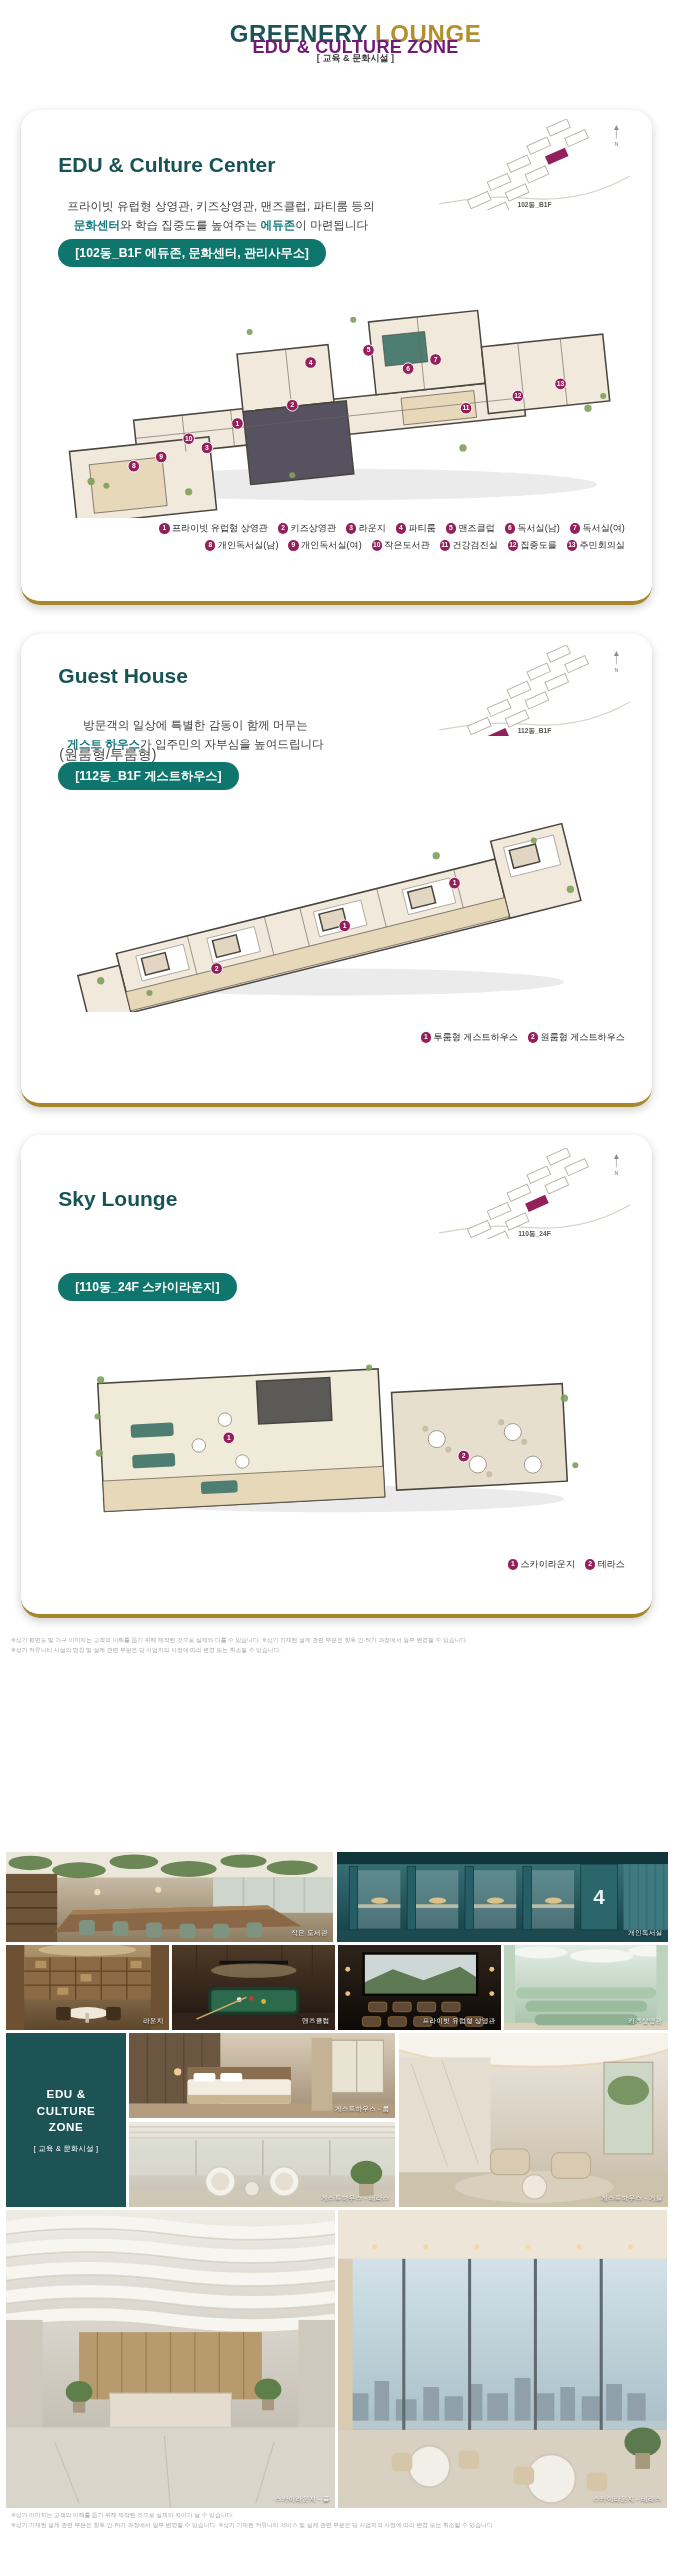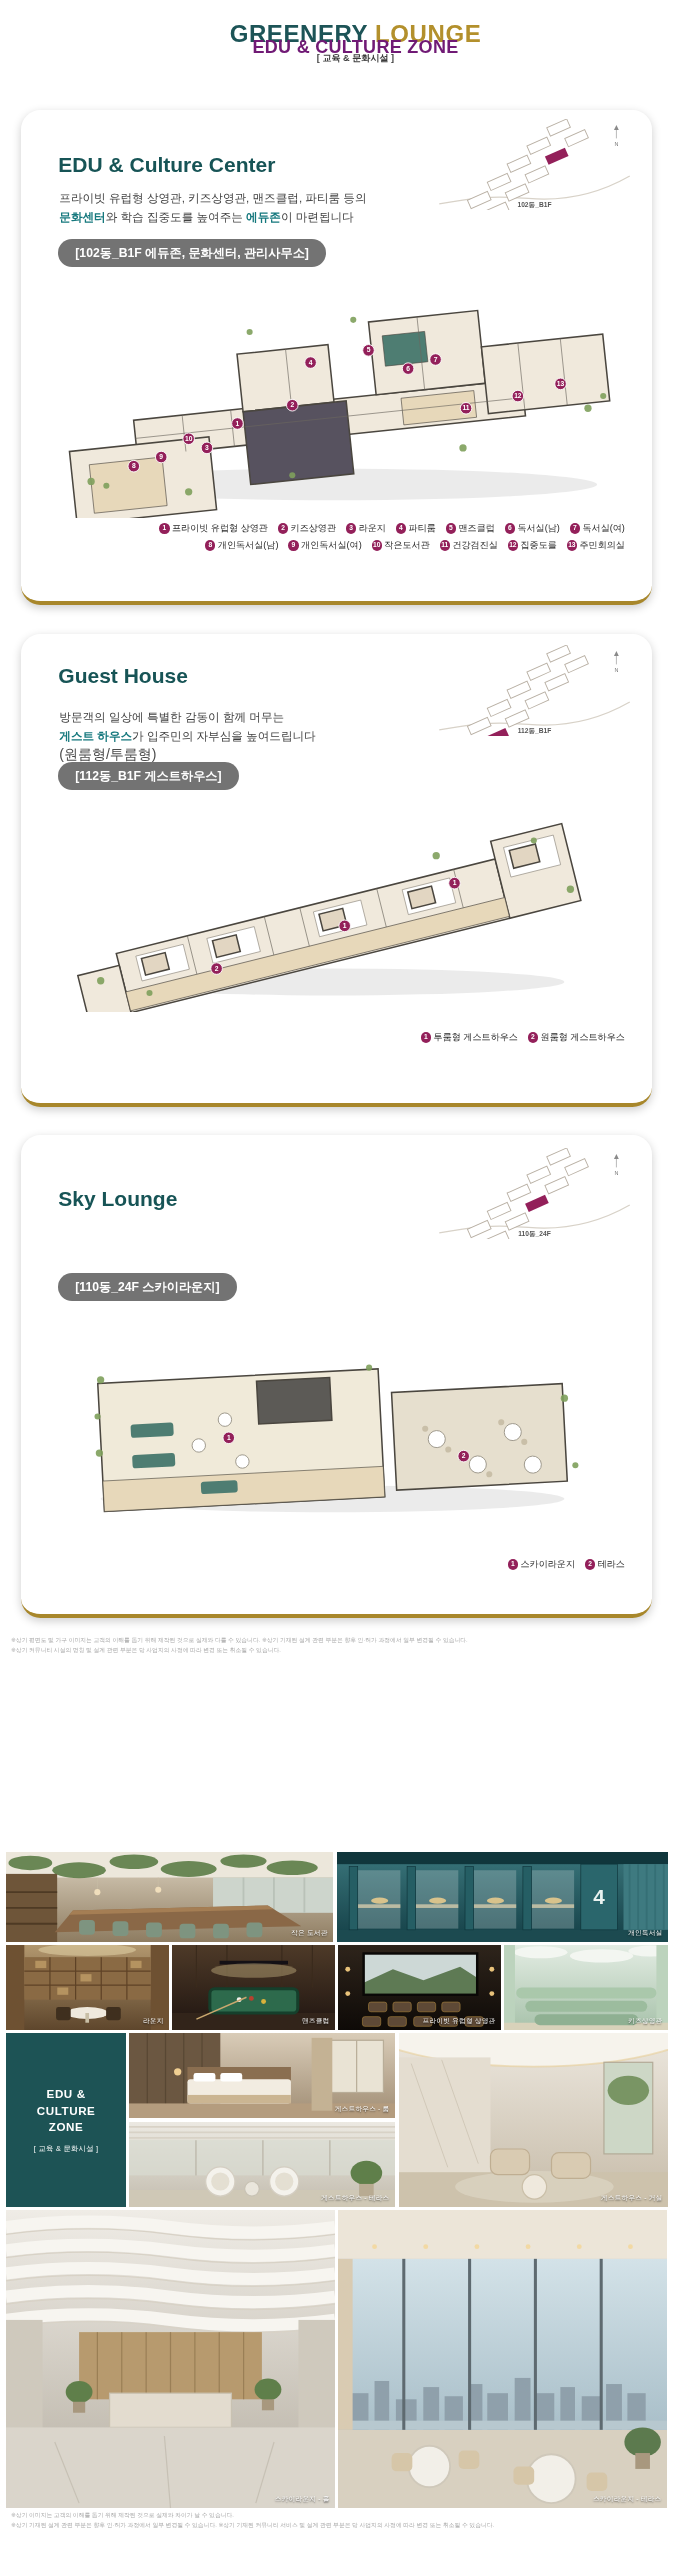--- a/index.html
+++ b/index.html
@@ -15,24 +15,24 @@
   .hdr-sub-kr{position:absolute;top:52px;left:0;width:100%;text-align:center;
               font-size:9.1px;font-weight:600;color:#3c3c3c;}
 
   
   .card{position:absolute;left:21.3px;width:631px;background:#fff;border-radius:19.5px;
         box-shadow:0 3px 9.8px rgba(0,0,0,.20);border-bottom:4.9px solid #a8872b;}
   #card1{top:110px;height:491px;}
   #card2{top:634px;height:469px;}
   #card3{top:1135px;height:479px;}
   .card-title{position:absolute;left:37px;font-size:21px;font-weight:800;color:#175456;margin:0;}
-  .card-desc{position:absolute;left:38px;font-size:11.6px;line-height:19px;color:#3f3f3f;margin:0;}
+  .card-desc{position:absolute;left:38px;font-size:11.6px;line-height:19px;color:#3f3f3f;margin:8px;text-align:center;}
   .card-desc .hl{color:#15787d;font-weight:700;}
   .note{position:absolute;left:38px;font-size:14px;color:#4a4a4a;}
-  .badge{position:absolute;left:37px;background:#737373;color:#fff;font-size:12.2px;
+  .badge{position:absolute;left:37px;background:#0f766e;color:#fff;font-size:12.2px;
          font-weight:700;padding:5.5px 17px;border-radius:18.3px;}
   .minimap{position:absolute;right:17px;width:201px;height:91px;}
   .plan{position:absolute;}
   .plan svg,.minimap svg,.ph svg{display:block;width:100%;height:100%;}
   .legend{position:absolute;right:27.4px;text-align:right;font-size:9.1px;color:#262626;line-height:17px;}
   .lnum{display:inline-block;min-width:10.4px;height:10.4px;line-height:10.4px;border-radius:50%;
         background:#93205a;color:#fff;font-size:6.7px;font-weight:700;text-align:center;
         margin:0 2.4px 0 7.3px;vertical-align:0.6px;}
   .mk circle{fill:#93205a;stroke:#fff;stroke-width:1.5;}
   .mk text{fill:#fff;font-size:11px;font-weight:bold;text-anchor:middle;}

